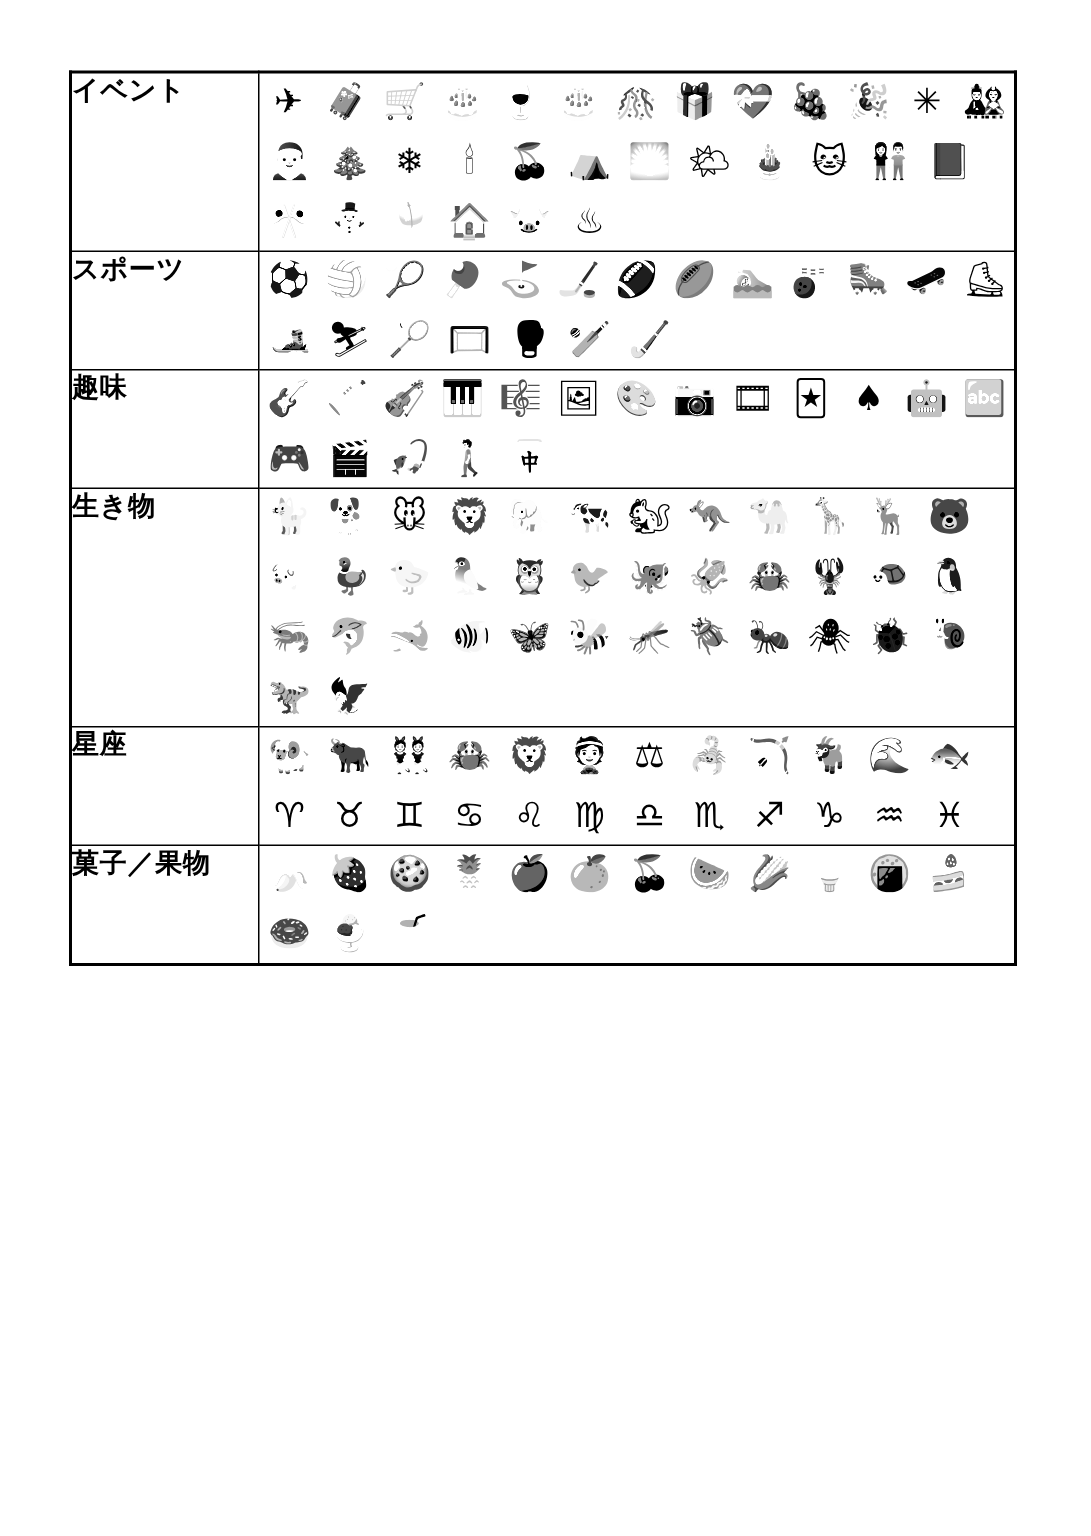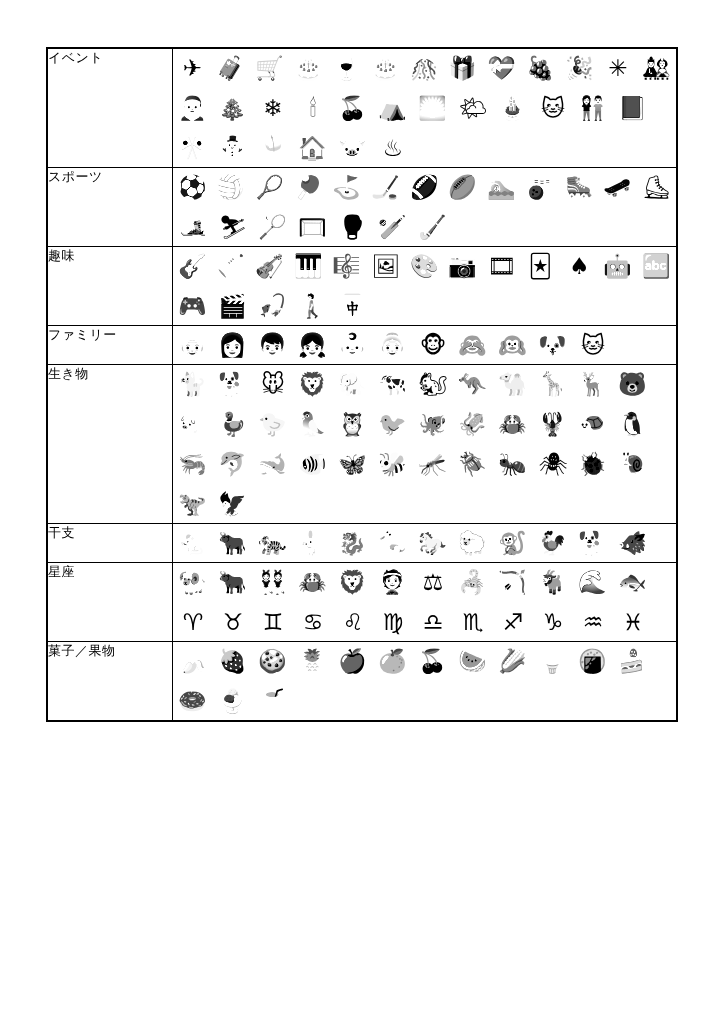--- a/index.html
+++ b/index.html
@@ -30,25 +30,26 @@
     table-layout: fixed;
   }
   .symbol-table td {
     border: 1px solid #000;
     vertical-align: top;
     padding: 0;
   }
   .cat-cell {
     width: 124px;
     padding: 8px 6px 8px 8px;
-    font-size: 13px;
+    font-size: 18px;
     line-height: 1.35;
     font-family: "DejaVu Sans", "Liberation Sans", sans-serif;
     letter-spacing: 0.5px;
     white-space: nowrap;
+    font-weight: bold;
   }
   .glyph-cell {
     padding: 6px 4px 8px 6px;
   }
   .glyph-rows {
     display: flex;
     flex-direction: column;
     gap: 2px;
   }
   .glyph-row {
@@ -179,40 +180,20 @@
                 <span class="glyph">🎮</span>
                 <span class="glyph">🎬</span>
                 <span class="glyph">🎣</span>
                 <span class="glyph">🚶</span>
                 <span class="glyph">🀄</span>
               </div>
             </div>
           </td>
         </tr>
         <tr>
-          <td class="cat-cell">ファミリー</td>
-          <td class="glyph-cell">
-            <div class="glyph-rows">
-              <div class="glyph-row">
-                <span class="glyph">👴</span>
-                <span class="glyph">👩</span>
-                <span class="glyph">👦</span>
-                <span class="glyph">👧</span>
-                <span class="glyph">👶</span>
-                <span class="glyph">👵</span>
-                <span class="glyph">🐵</span>
-                <span class="glyph">🙈</span>
-                <span class="glyph">🙉</span>
-                <span class="glyph">🐶</span>
-                <span class="glyph">🐱</span>
-              </div>
-            </div>
-          </td>
-        </tr>
-        <tr>
           <td class="cat-cell">生き物</td>
           <td class="glyph-cell">
             <div class="glyph-rows">
               <div class="glyph-row">
                 <span class="glyph">🐈</span>
                 <span class="glyph">🐕</span>
                 <span class="glyph">🐭</span>
                 <span class="glyph">🦁</span>
                 <span class="glyph">🐘</span>
                 <span class="glyph">🐄</span>
@@ -252,41 +233,20 @@
                 <span class="glyph">🐌</span>
               </div>
               <div class="glyph-row">
                 <span class="glyph">🦖</span>
                 <span class="glyph">🦅</span>
               </div>
             </div>
           </td>
         </tr>
         <tr>
-          <td class="cat-cell">干支</td>
-          <td class="glyph-cell">
-            <div class="glyph-rows">
-              <div class="glyph-row">
-                <span class="glyph">🐁</span>
-                <span class="glyph">🐂</span>
-                <span class="glyph">🐅</span>
-                <span class="glyph">🐇</span>
-                <span class="glyph">🐉</span>
-                <span class="glyph">🐍</span>
-                <span class="glyph">🐎</span>
-                <span class="glyph">🐑</span>
-                <span class="glyph">🐒</span>
-                <span class="glyph">🐓</span>
-                <span class="glyph">🐕</span>
-                <span class="glyph">🐗</span>
-              </div>
-            </div>
-          </td>
-        </tr>
-        <tr>
           <td class="cat-cell">星座</td>
           <td class="glyph-cell">
             <div class="glyph-rows">
               <div class="glyph-row">
                 <span class="glyph">🐏</span>
                 <span class="glyph">🐂</span>
                 <span class="glyph">👯</span>
                 <span class="glyph">🦀</span>
                 <span class="glyph">🦁</span>
                 <span class="glyph">👰</span>

